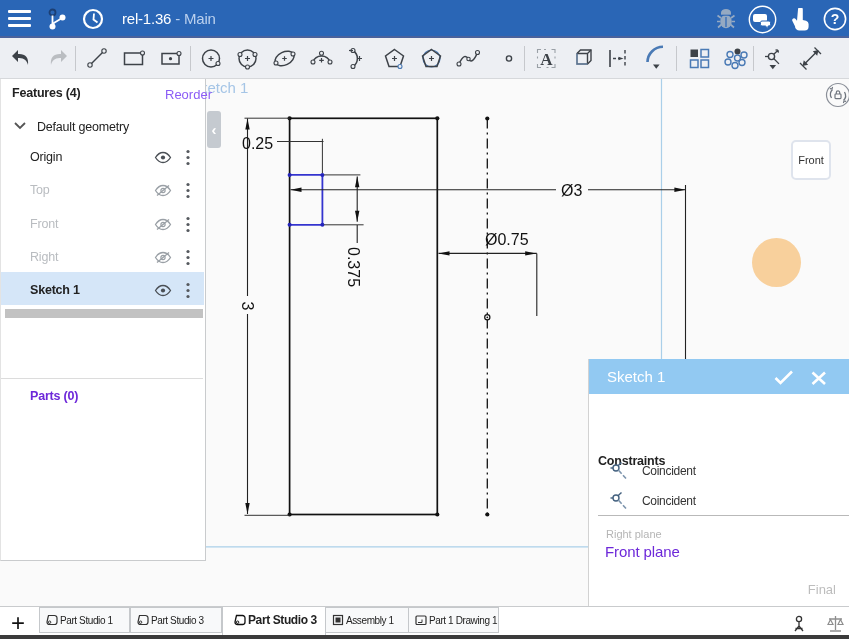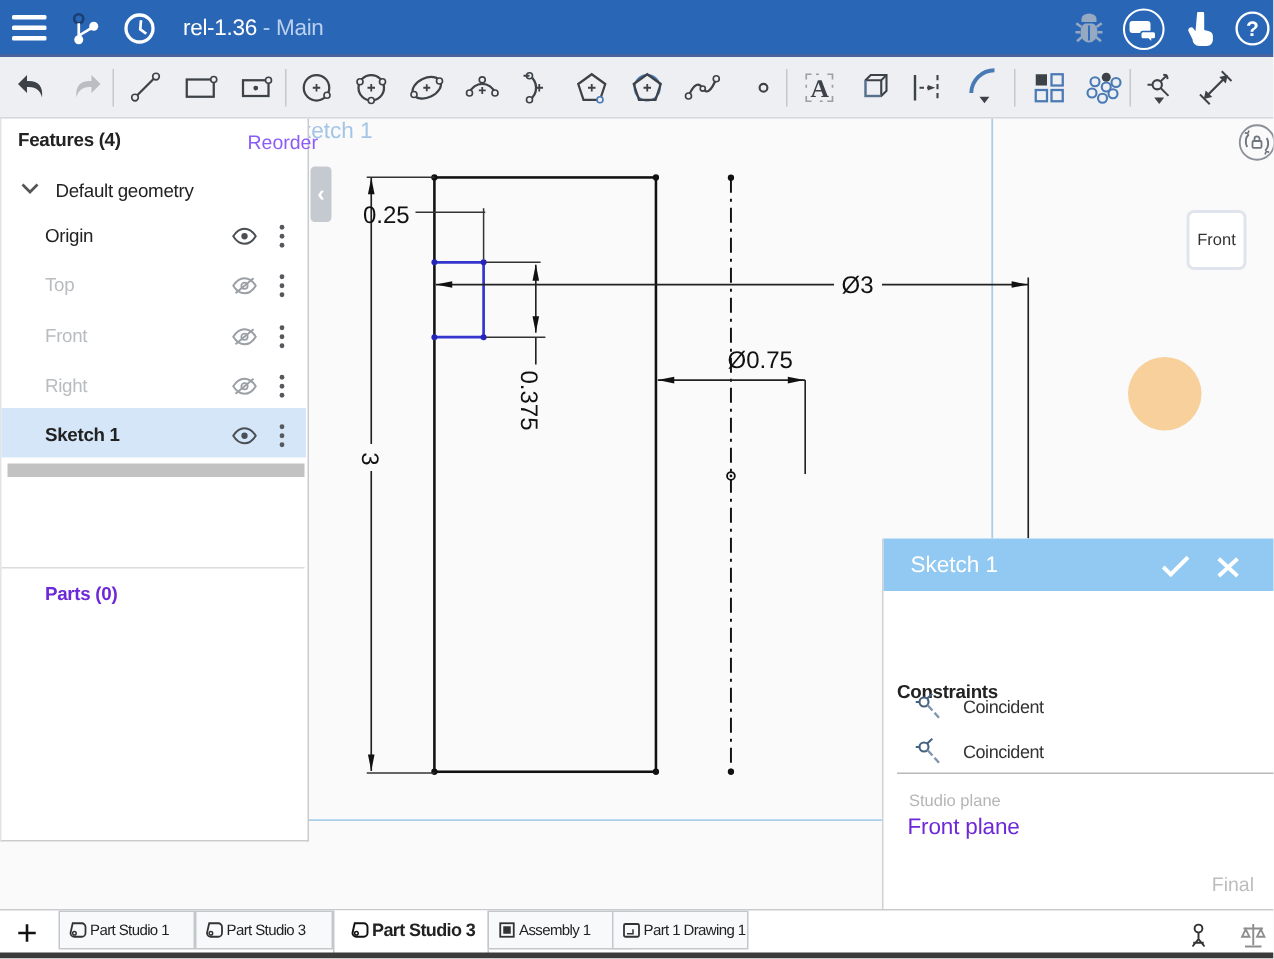--- a/index.html
+++ b/index.html
@@ -437,21 +437,21 @@
   <div class="crow" style="top:128px">
     <svg class="ic" width="22" height="22" fill="none">
       <circle cx="7" cy="8" r="3" stroke="#44617f" stroke-width="1.4"></circle>
       <path d="M9 5.8 L12.5 2.5" stroke="#44617f" stroke-width="1.4"></path>
       <path d="M4 8 L1.5 8" stroke="#44617f" stroke-width="1.4"></path>
       <path d="M9.3 10 L17 18.5" stroke="#7e95ad" stroke-width="1.6" stroke-dasharray="5 2"></path>
     </svg>
     <span class="tx">Coincident</span>
   </div>
   <div id="dlg-sep"></div>
-  <div id="dlg-sp">Studio plane</div>
+  <div id="dlg-sp">Right plane</div>
   <div id="dlg-fp">Front plane</div>
   <div id="dlg-final">Final</div>
 </div>
 
 <div class="abs" id="bottombar"></div>
 <div class="abs" id="plus">+</div>
 <div class="tab" style="left:39px;width:89px">
   <svg class="ticn" width="14" height="14" fill="none">
     <path d="M3.5 2.5 h6 a2.5 2.5 0 0 1 2.5 2.5 v4 a2.5 2.5 0 0 1 -2.5 2.5 h-5 a2.5 2.5 0 0 1 -2.5 -2.5 l1 -4.5 z" stroke="#333" stroke-width="1.2"></path>
     <circle cx="4.6" cy="9.2" r="1.2" stroke="#333" stroke-width="1"></circle>

